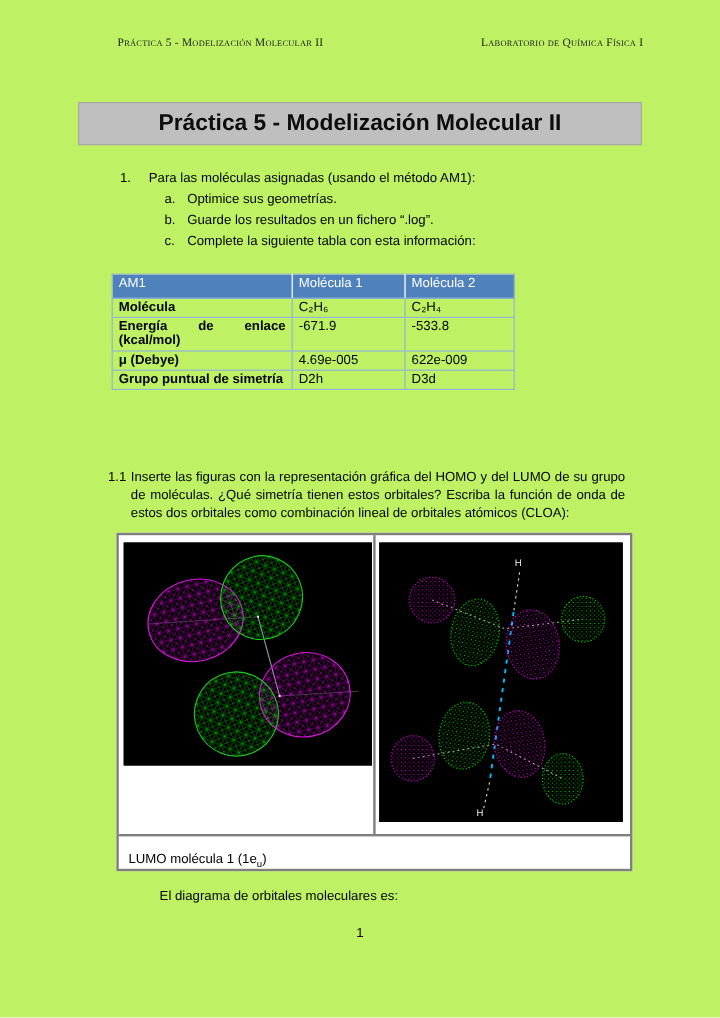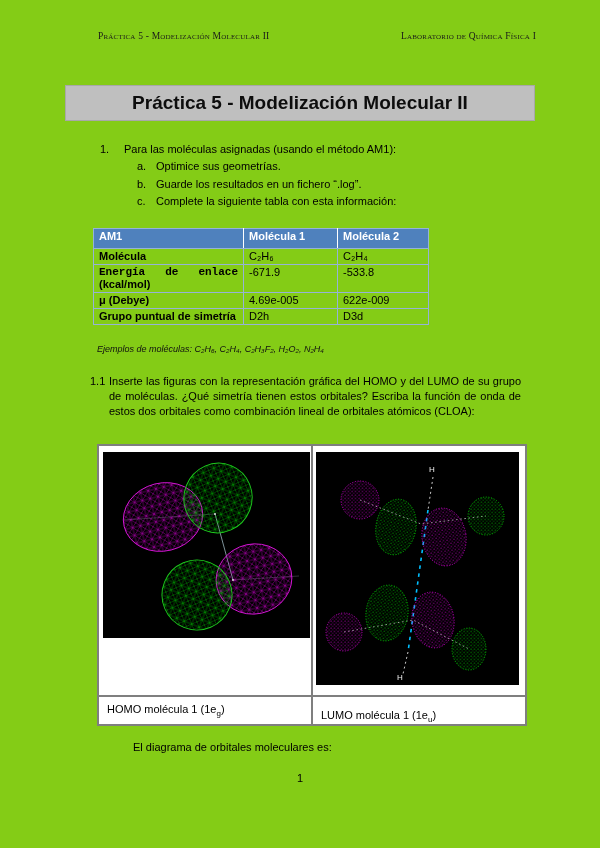--- a/index.html
+++ b/index.html
@@ -1,17 +1,17 @@
 <!DOCTYPE html>
 <html><head>
 <meta charset="utf-8">
 <style>
   html,body { margin:0; padding:0; background:#ffffff; }
   .page {
-    position:relative; width:600px; height:848px; background:#84cc16;
+    position:relative; width:600px; height:848px; background:#bef264;
     font-family:"Liberation Sans", sans-serif; color:#000; overflow:hidden;
   }
 
   
   .running-header {
     position:absolute; top:31px; left:98px; right:64px;
     display:flex; justify-content:space-between;
     font-family:"Liberation Serif", serif; font-variant:small-caps;
     font-size:9.5px; letter-spacing:.2px; color:#1a1a1a;
   }
@@ -34,37 +34,37 @@
 
   
   .results-table {
     position:absolute; top:228px; left:93px;
     border-collapse:collapse; font-size:11px; table-layout:fixed;
   }
   .results-table th, .results-table td {
     border:1px solid #95b3d7; padding:1px 5px 2px 5px; vertical-align:top; text-align:left;
   }
   .results-table th {
-    background:#4f81bd; color:#ffffff; font-weight:bold; height:16px;
+    background:#4f81bd; color:#ffffff; font-weight:normal; height:16px;
     border-color:#ffffff; border-bottom-color:#95b3d7;
   }
   .results-table th:first-child { border-left-color:#95b3d7; }
   .results-table th:last-child { border-right-color:#95b3d7; }
   .results-table th { border-top-color:#95b3d7; }
   .results-table td.lbl { font-weight:bold; }
   .col-label { width:150px; } .col-m1 { width:94px; } .col-m2 { width:91px; }
-  .jline { display:block; text-align:justify; text-align-last:justify;font-family:Liberation Mono, monospace; }
+  .jline { display:block; text-align:justify; text-align-last:justify; }
 
   
   .examples {
     position:absolute; top:344px; left:97px; font-size:9px; font-style:italic; color:#111;
   }
 
   
-  .section11 { position:absolute; top:374px; left:90px; width:431px; display:flex; font-size:11px; }
+  .section11 { position:absolute; top:391px; left:90px; width:431px; display:flex; font-size:11px; }
   .section11 .num { flex:0 0 19px; line-height:15px; }
   .section11 .txt { flex:1; text-align:justify; line-height:15px; }
 
   
   .fig-table {
     position:absolute; top:444px; left:97px; width:430px;
     border:2px solid #7f7f7f; box-sizing:border-box; background:#fff;
   }
   .fig-row1 { display:flex; height:249px; }
   .fig-cell-left { width:214px; flex:0 0 214px; border-right:2px solid #7f7f7f; box-sizing:border-box; }
@@ -145,21 +145,20 @@
       <td>622e-009</td>
     </tr>
     <tr>
       <td class="lbl">Grupo puntual de simetría</td>
       <td>D2h</td>
       <td>D3d</td>
     </tr>
   </tbody>
     </table>
 
-  <div class="examples">Ejemplos de moléculas: C₂H₆, C₂H₄, C₂H₃F₂, H₂O₂, N₂H₄</div>
 
   <div class="section11">
     <span class="num">1.1</span>
     <span class="txt">Inserte las figuras con la representación gráfica del HOMO y del LUMO de su grupo de moléculas. ¿Qué simetría tienen estos orbitales? Escriba la función de onda de estos dos orbitales como combinación lineal de orbitales atómicos (CLOA):</span>
   </div>
 
   <div class="fig-table">
     <div class="fig-row1">
       <div class="fig-cell-left">
         <svg class="fig-img-left" viewBox="0 0 207 186" xmlns="http://www.w3.org/2000/svg">
@@ -216,23 +215,20 @@
             <ellipse cx="170" cy="64" rx="18" ry="19" fill="url(#dotG)" stroke="#00cc00" stroke-width="0.9" stroke-dasharray="1 1.7"></ellipse>
             <ellipse cx="71" cy="161" rx="21" ry="28" fill="url(#dotG)" stroke="#00cc00" stroke-width="0.9" stroke-dasharray="1 1.7" transform="rotate(8 71 161)"></ellipse>
             <ellipse cx="153" cy="197" rx="17" ry="21" fill="url(#dotG)" stroke="#00cc00" stroke-width="0.9" stroke-dasharray="1 1.7"></ellipse>
           </g>
           <text x="113" y="20" fill="#eeeeee" font-size="8" font-family="Liberation Sans, sans-serif">H</text>
           <text x="81" y="228" fill="#eeeeee" font-size="8" font-family="Liberation Sans, sans-serif">H</text>
         </svg>
       </div>
     </div>
     <div class="fig-row2">
-      <div class="fig-caption left">
-        <span><span>HOMO molécula 1 (1e</span><sub>g</sub><span>)</span></span>
-      </div>
       <div class="fig-caption right">
         <span><span>LUMO molécula 1 (1e</span><sub>u</sub><span>)</span></span>
       </div>
     </div>
   </div>
 
   <div class="closing">El diagrama de orbitales moleculares es:</div>
 
   <div class="page-num">1</div>
 

